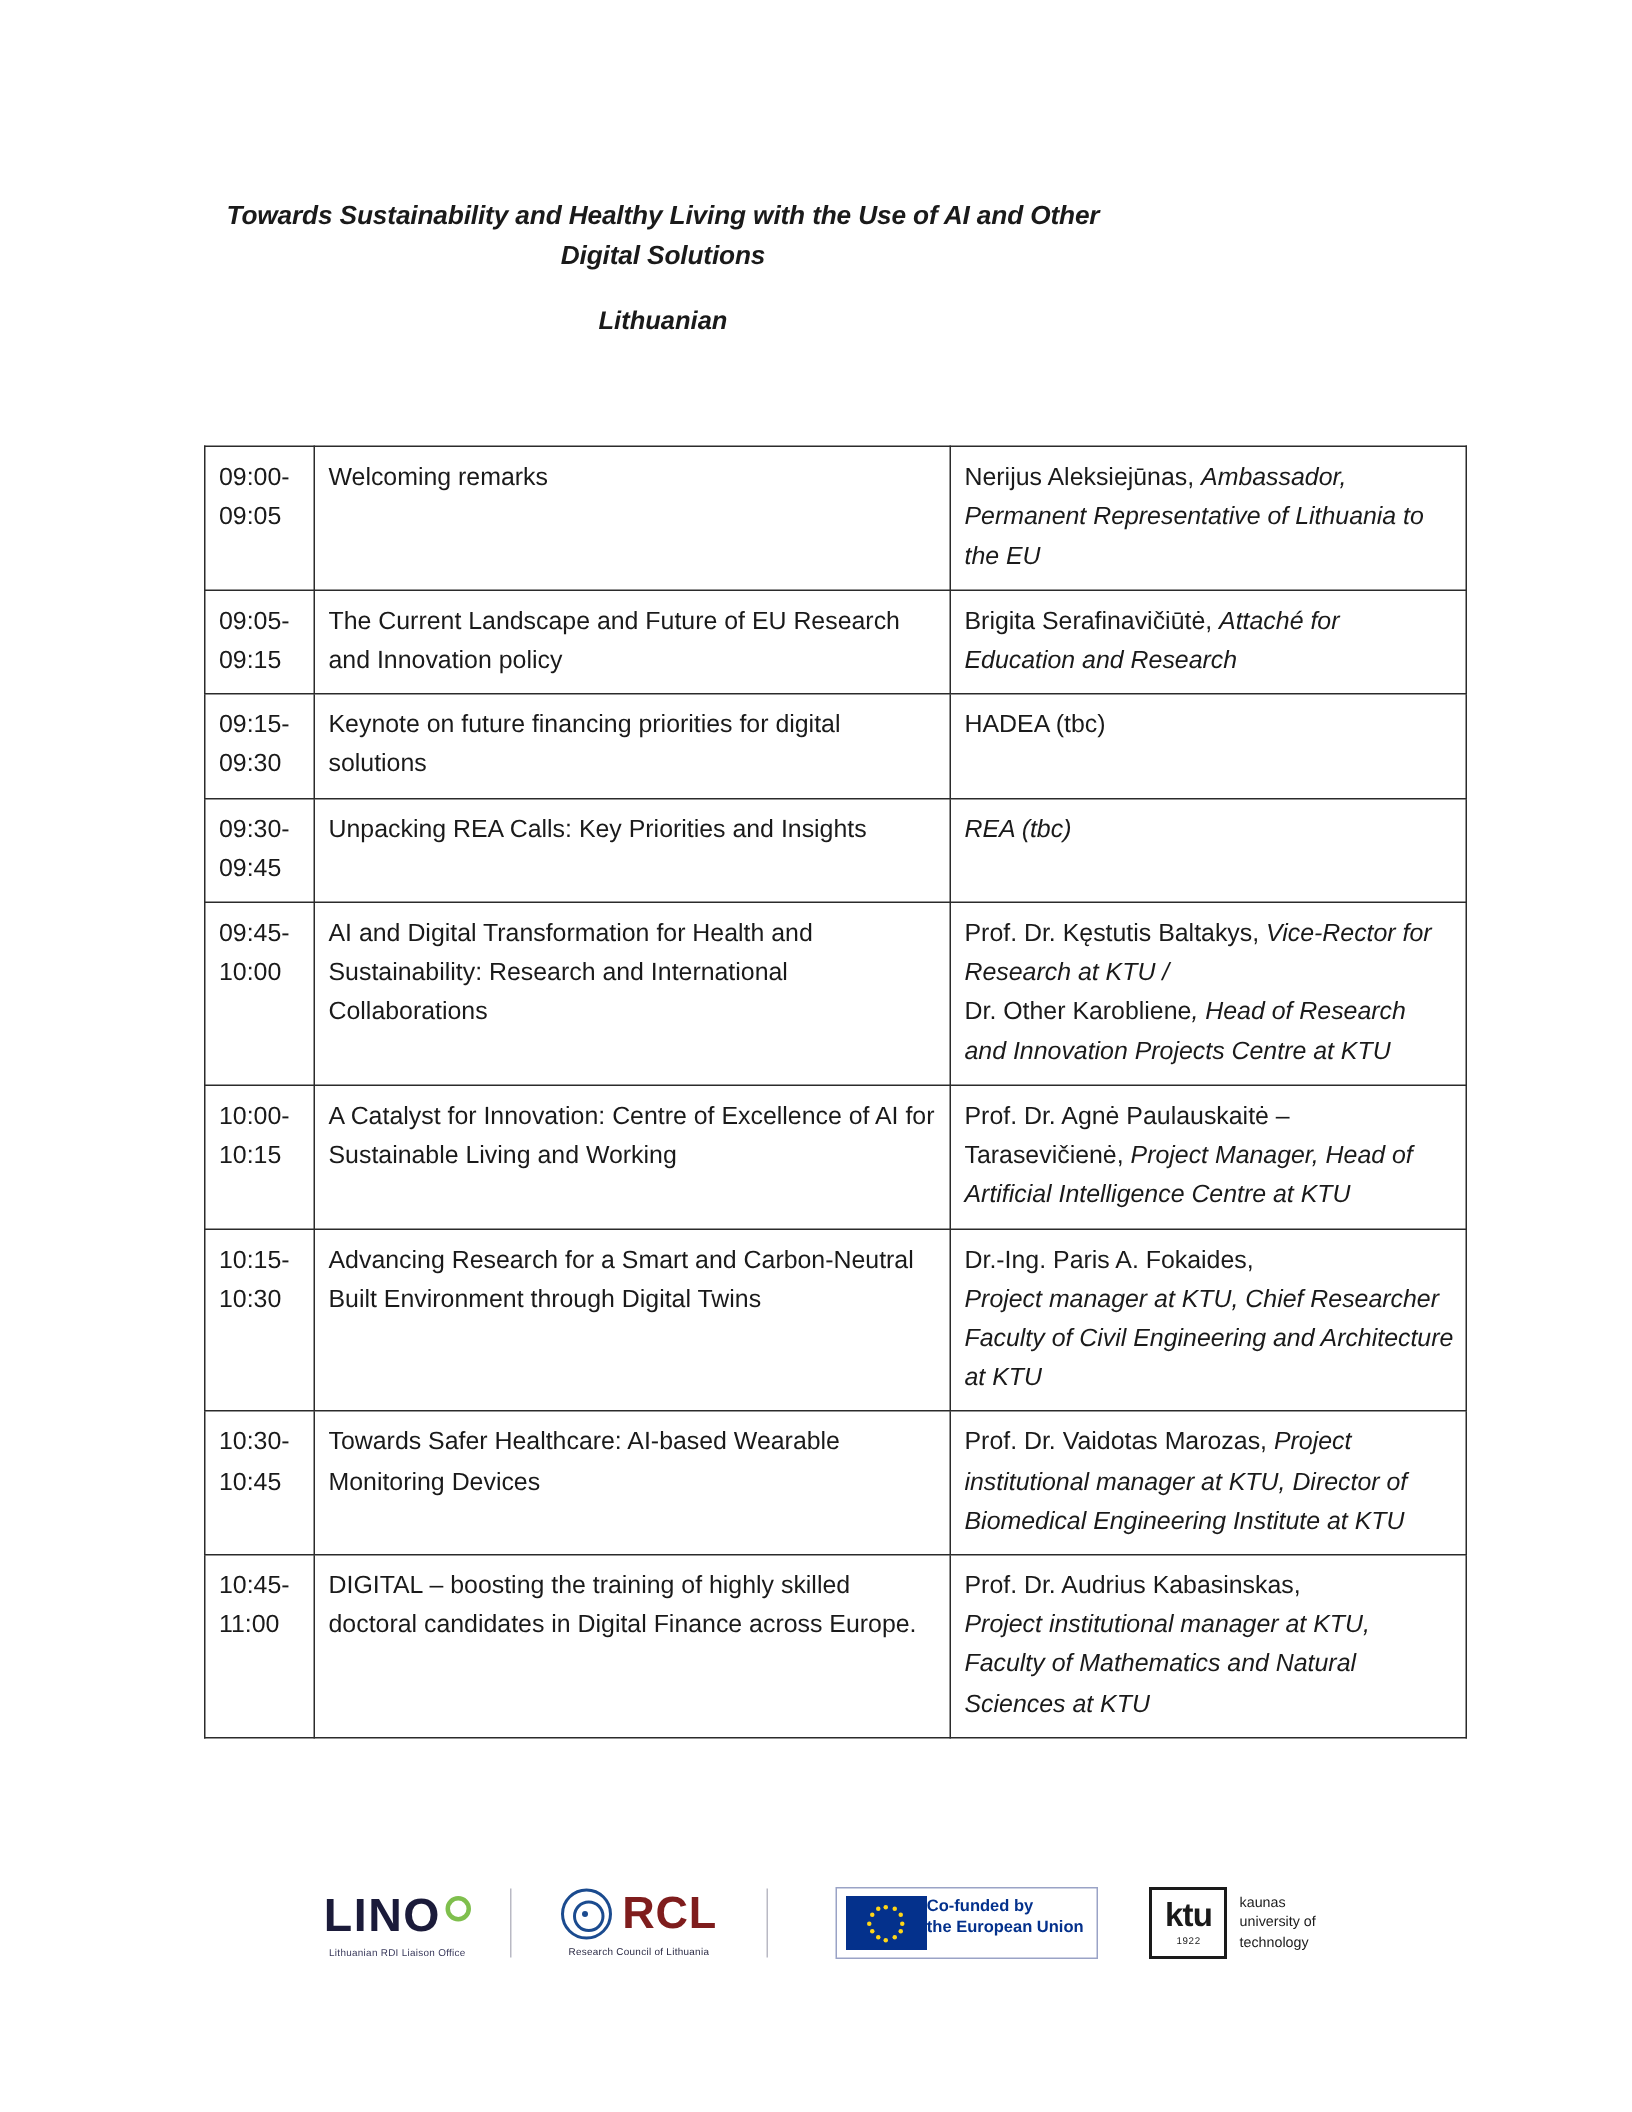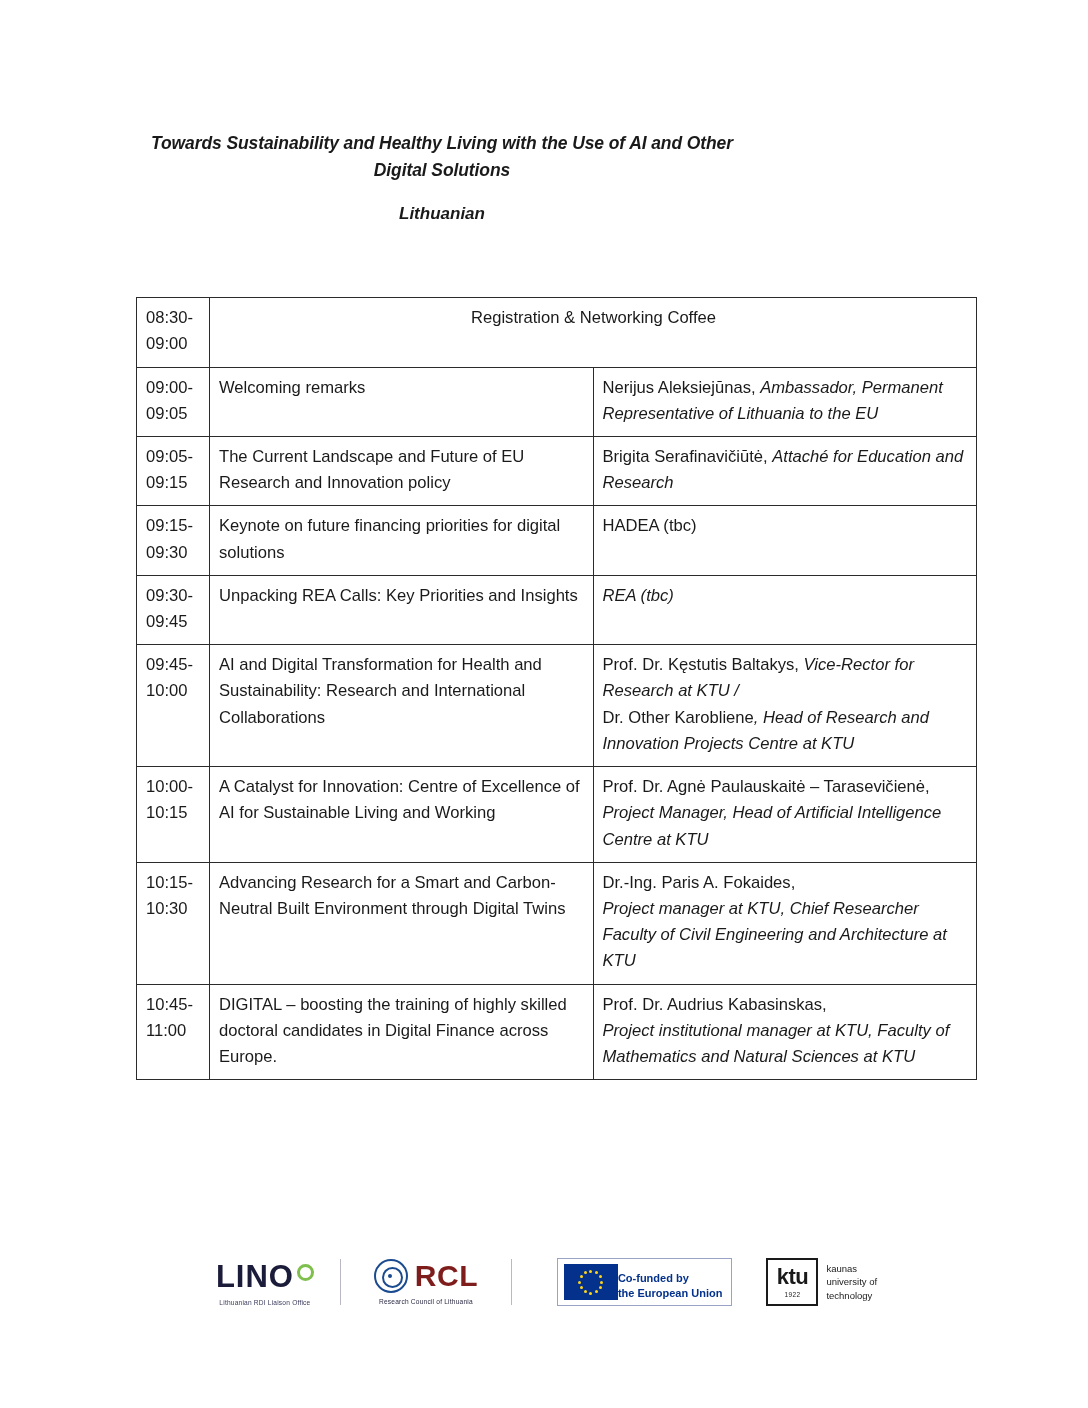--- a/index.html
+++ b/index.html
@@ -157,21 +157,21 @@
     letter-spacing: 0.5px;
   }
   .rcl-sub {
     font-size: 6.6px;
     color: #2b2b45;
     margin-top: 5px;
     letter-spacing: 0.2px;
   }
   .logo-eu {
     display: flex;
-    align-items: flex-end;
+    align-items: flex-start;
     border: 1px solid #9aa3c6;
     padding: 5px 9px 5px 6px;
     gap: 0;
     margin-left: 24px;
   }
   .eu-flag {
     width: 54px;
     height: 36px;
     background: #04318c;
     position: relative;
@@ -225,25 +225,20 @@
 </head>
 <body>
 
 <div class="page">
 
   <div class="doc-title">Towards Sustainability and Healthy Living with the Use of AI and Other Digital Solutions</div>
   <div class="doc-subtitle">Lithuanian</div>
 
   <table class="programme">
     <tbody>
-      <tr>
-        <td class="time">08:30-
-09:00</td>
-        <td class="full" colspan="2">Registration &amp; Networking Coffee</td>
-      </tr>
 
       <tr>
         <td class="time">09:00-
 09:05</td>
         <td class="topic">Welcoming remarks</td>
         <td class="speaker"><span>Nerijus Aleksiejūnas, </span><span class="ital">Ambassador, Permanent Representative of Lithuania to the EU</span></td>
       </tr>
 
       <tr>
         <td class="time">09:05-
@@ -280,20 +275,26 @@
         <td class="speaker"><span>Prof. Dr. Agnė Paulauskaitė – Tarasevičienė, </span><span class="ital">Project Manager, Head of Artificial Intelligence Centre at KTU</span></td>
       </tr>
 
       <tr>
         <td class="time">10:15-
 10:30</td>
         <td class="topic">Advancing Research for a Smart and Carbon-Neutral Built Environment through Digital Twins</td>
         <td class="speaker"><span>Dr.-Ing. Paris A. Fokaides,</span><br><span class="ital">Project manager at KTU, Chief Researcher Faculty of Civil Engineering and Architecture at KTU</span></td>
       </tr>
 
+      <tr>
+        <td class="time">10:30-
+10:45</td>
+        <td class="topic">Towards Safer Healthcare: AI-based Wearable Monitoring Devices</td>
+        <td class="speaker"><span>Prof. Dr. Vaidotas Marozas, </span><span class="ital">Project institutional manager at KTU, Director of Biomedical Engineering Institute at KTU</span></td>
+      </tr>
 
       <tr>
         <td class="time">10:45-
 11:00</td>
         <td class="topic">DIGITAL – boosting the training of highly skilled doctoral candidates in Digital Finance across Europe.</td>
         <td class="speaker"><span>Prof. Dr. Audrius Kabasinskas,</span><br><span class="ital">Project institutional manager at KTU, Faculty of Mathematics and Natural Sciences at KTU</span></td>
       </tr>
     </tbody>
   </table>
 </div>

